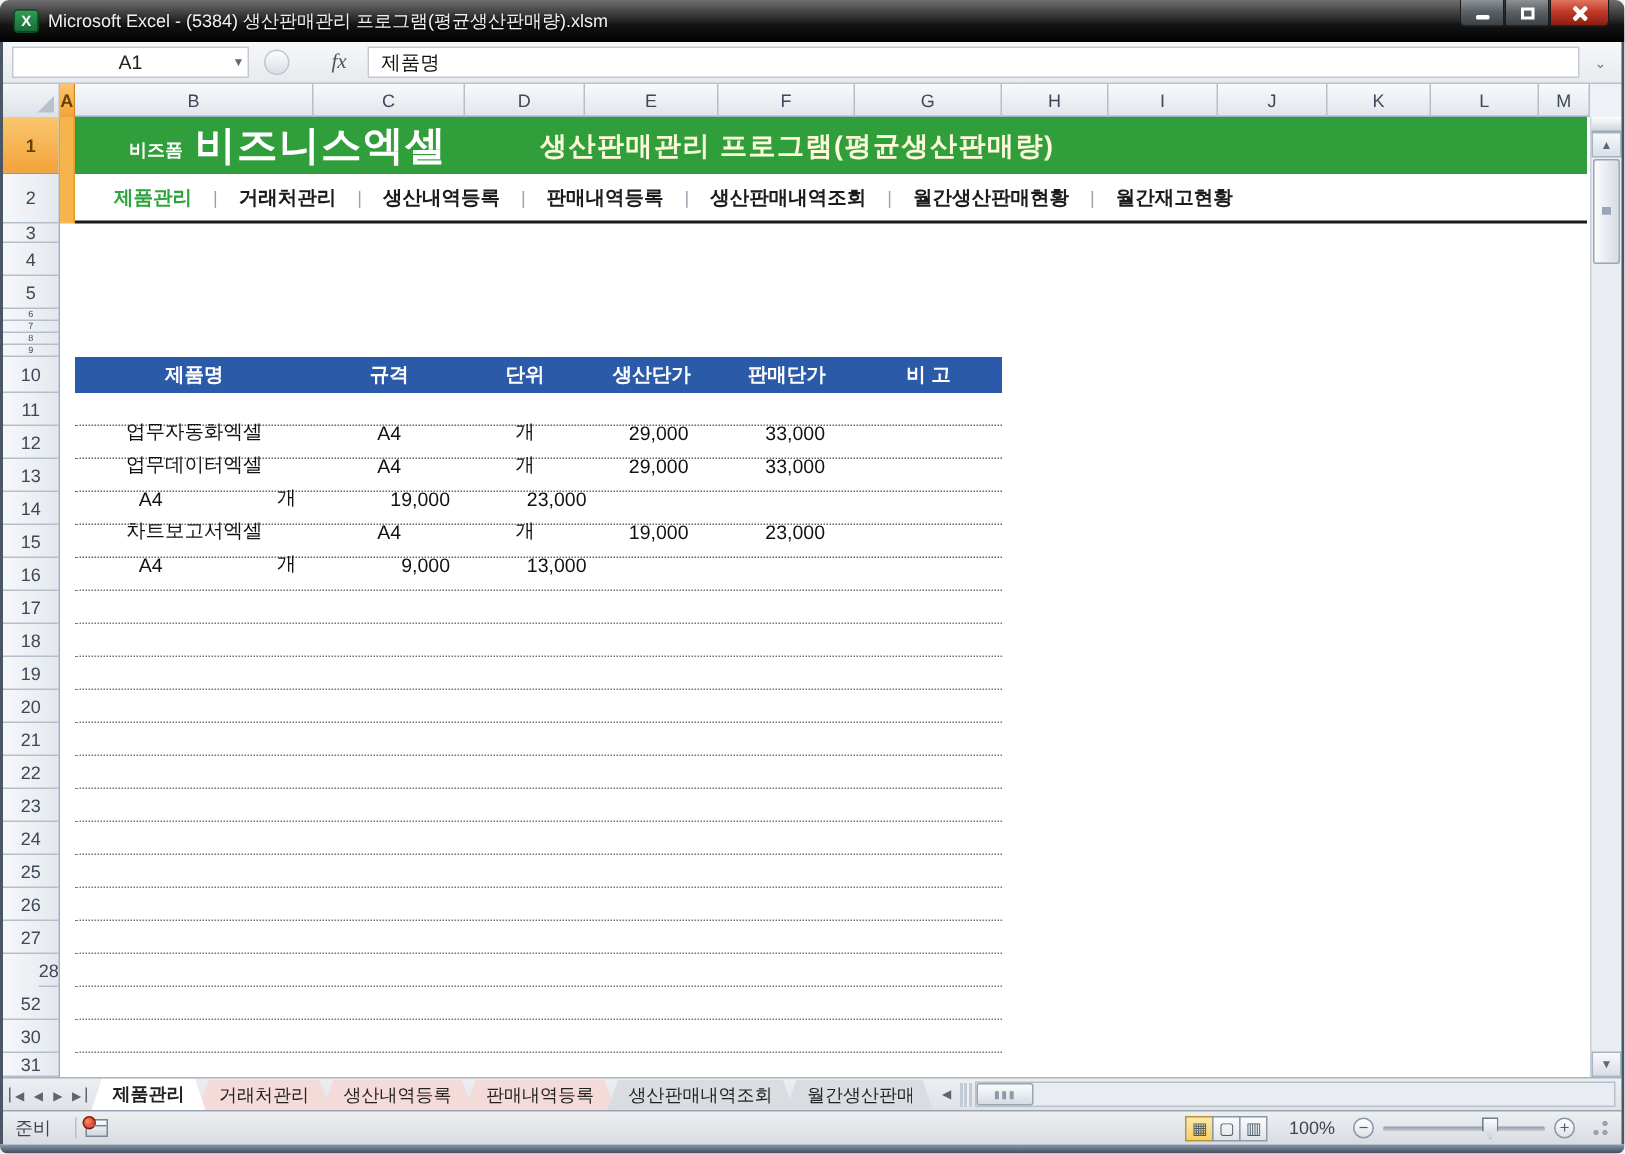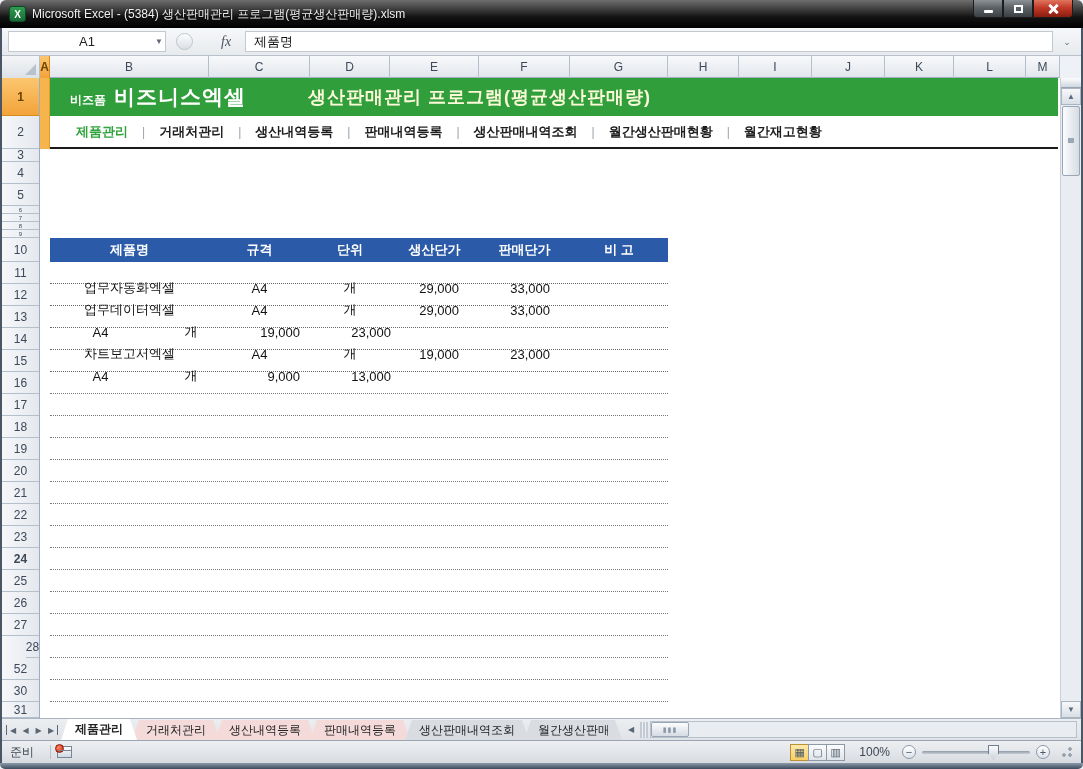--- a/index.html
+++ b/index.html
@@ -54,21 +54,21 @@
   .rowheaders { position:absolute; top:0; left:0; width:38px; height:640px;
     background:linear-gradient(90deg,#f6f7f9,#e4e8ee); border-right:1px solid #9eaec2; }
   .row-h { border-bottom:1px solid #b4bfcc; display:flex; align-items:center; justify-content:center;
     font-size:12px; color:#3d4858; overflow:hidden; }
   .row-h.sel { background:linear-gradient(#fbc66f,#f3a33a); color:#6b4300; font-weight:bold; border-bottom-color:#d98a1c; }
   .content { position:absolute; top:0; left:38px; width:1020px; height:640px; background:#fff; }
   .colA-strip { position:absolute; left:0; top:0; width:10px; height:71px; background:#f6b44c; border-right:1px solid #e09a28; }
 
   .banner { position:absolute; left:10px; top:0; width:1008px; height:38px; display:flex; align-items:center; }
   .brand-small { color:#fff; font-size:12px; font-weight:bold; margin:6px 8px 0 20px; }
-  .brand { color:#fff; font-size:21px; font-weight:bold; letter-spacing:1px; }
+  .brand { color:#fff; font-size:27px; font-weight:bold; letter-spacing:1px; }
   .banner-title { font-size:18px; font-weight:bold; margin-left:62px; letter-spacing:1px; }
 
   .menubar { position:absolute; left:10px; top:38px; width:1008px; height:33px; background:#fff;
     border-bottom:2px solid #1a1a1a; display:flex; align-items:center; padding-left:12px; }
   .menu-item { font-size:13px; font-weight:bold; color:#1c1c1c; padding:0 14px; cursor:default; white-space:nowrap; }
   .menu-item.active { color:#2fa33c; }
   .menu-sep { color:#9aa3ad; font-size:12px; }
 
   .page-title { position:absolute; left:16px; top:88px; font-size:24px; font-weight:bold; color:#2b6cbe; letter-spacing:2px; }
 
@@ -211,33 +211,33 @@
         <div class="row-h" style="height: 22px;">14</div>
         <div class="row-h" style="height: 22px;">15</div>
         <div class="row-h" style="height: 22px;">16</div>
         <div class="row-h" style="height: 22px;">17</div>
         <div class="row-h" style="height: 22px;">18</div>
         <div class="row-h" style="height: 22px;">19</div>
         <div class="row-h" style="height: 22px;">20</div>
         <div class="row-h" style="height: 22px;">21</div>
         <div class="row-h" style="height: 22px;">22</div>
         <div class="row-h" style="height: 22px;">23</div>
-        <div class="row-h" style="height: 22px; font-weight: bold;">24</div>
+        <div class="row-h" style="height: 22px;">24</div>
         <div class="row-h" style="height: 22px;">25</div>
         <div class="row-h" style="height: 22px;">26</div>
         <div class="row-h" style="height: 22px;">27</div>
         <div class="row-h" style="height: 22px; margin-left: 24px;">28</div>
         <div class="row-h" style="height: 22px;">52</div>
         <div class="row-h" style="height: 22px;">30</div>
         <div class="row-h" style="height: 16px;">31</div>
       </div>
     <div class="content">
       <div class="colA-strip"></div>
 
-      <div class="banner" style="background: rgb(47, 158, 59);">
+      <div class="banner" style="background: rgb(47, 158, 59); padding-left: 16px;">
         <span class="brand-small">비즈폼</span>
         <span class="brand">비즈니스엑셀</span>
         <span class="banner-title" style="color: rgb(251, 249, 216);">생산판매관리 프로그램(평균생산판매량)</span>
       </div>
 
       <div class="menubar">
           <div class="menu-item active">제품관리</div>
           <div class="menu-sep">|</div>
           <div class="menu-item">거래처관리</div>
           <div class="menu-sep">|</div>

